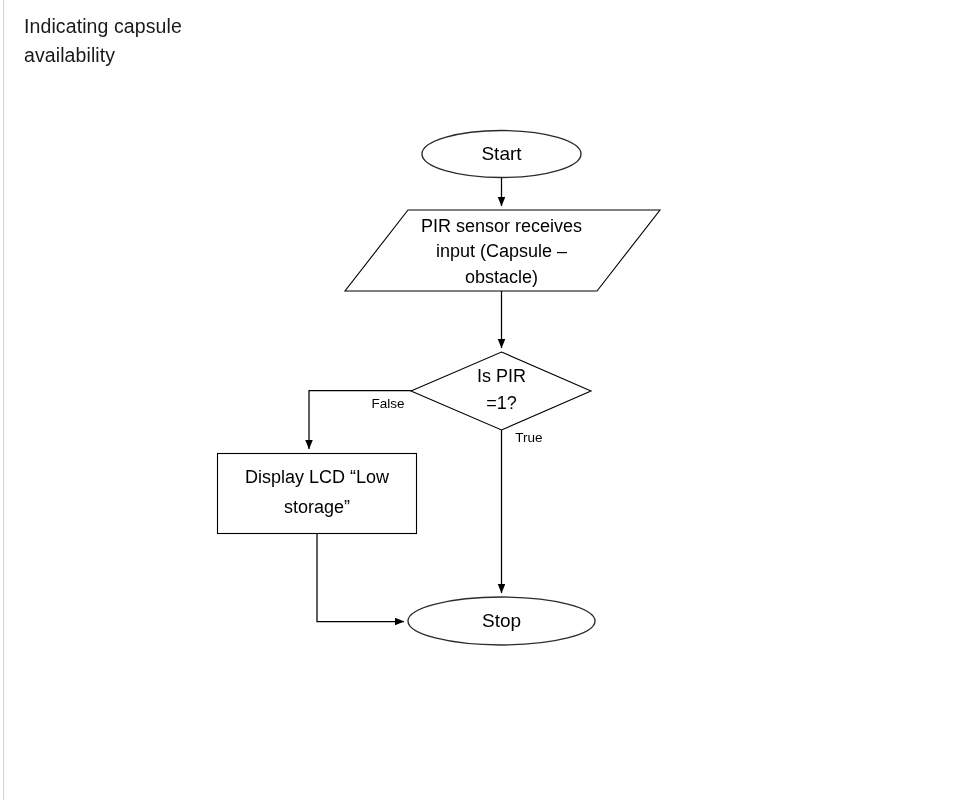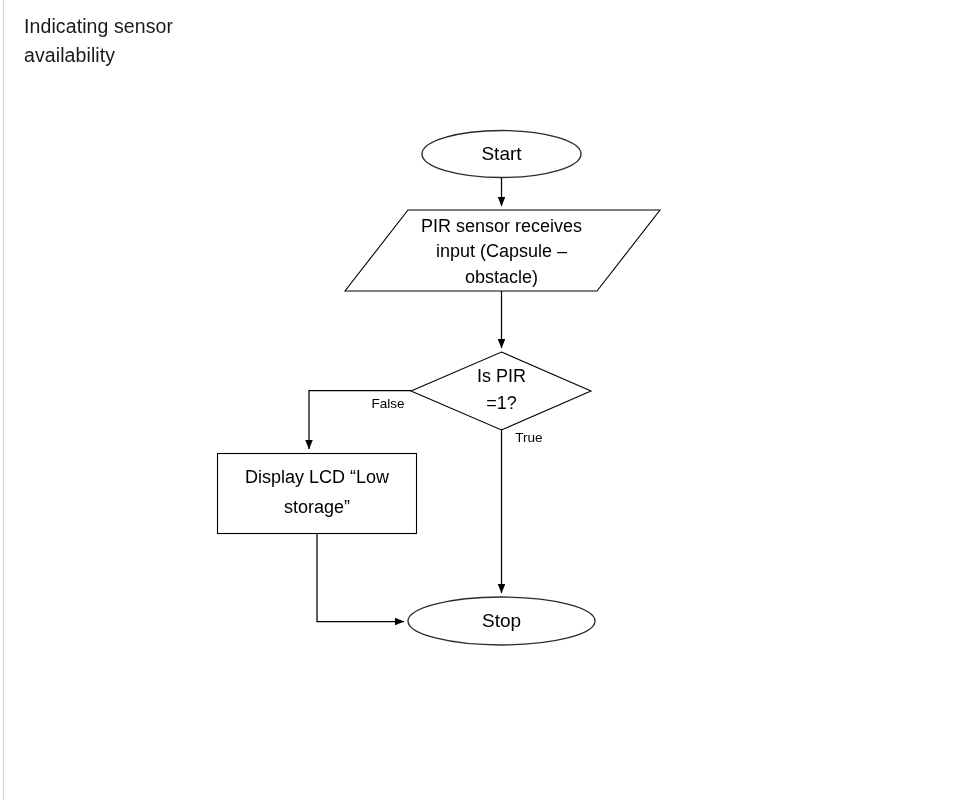--- a/index.html
+++ b/index.html
@@ -78,21 +78,21 @@
     dominant-baseline: middle;
   }
 </style>
 </head>
 <body>
 
 <div id="slide">
 
   <div id="left-rule"></div>
 
-  <div id="title-block">Indicating sensor
+  <div id="title-block">Indicating capsule
 availability</div>
 
   <svg id="flow-svg" width="958" height="800" viewBox="0 0 958 800">
 
     <defs>
       <marker id="arrowhead" markerWidth="9" markerHeight="9" refX="7.4" refY="3.1" orient="auto" markerUnits="strokeWidth">
         <path d="M0,0 L7.6,3.1 L0,6.2 z" fill="#000000"></path>
       </marker>
     </defs>
 

